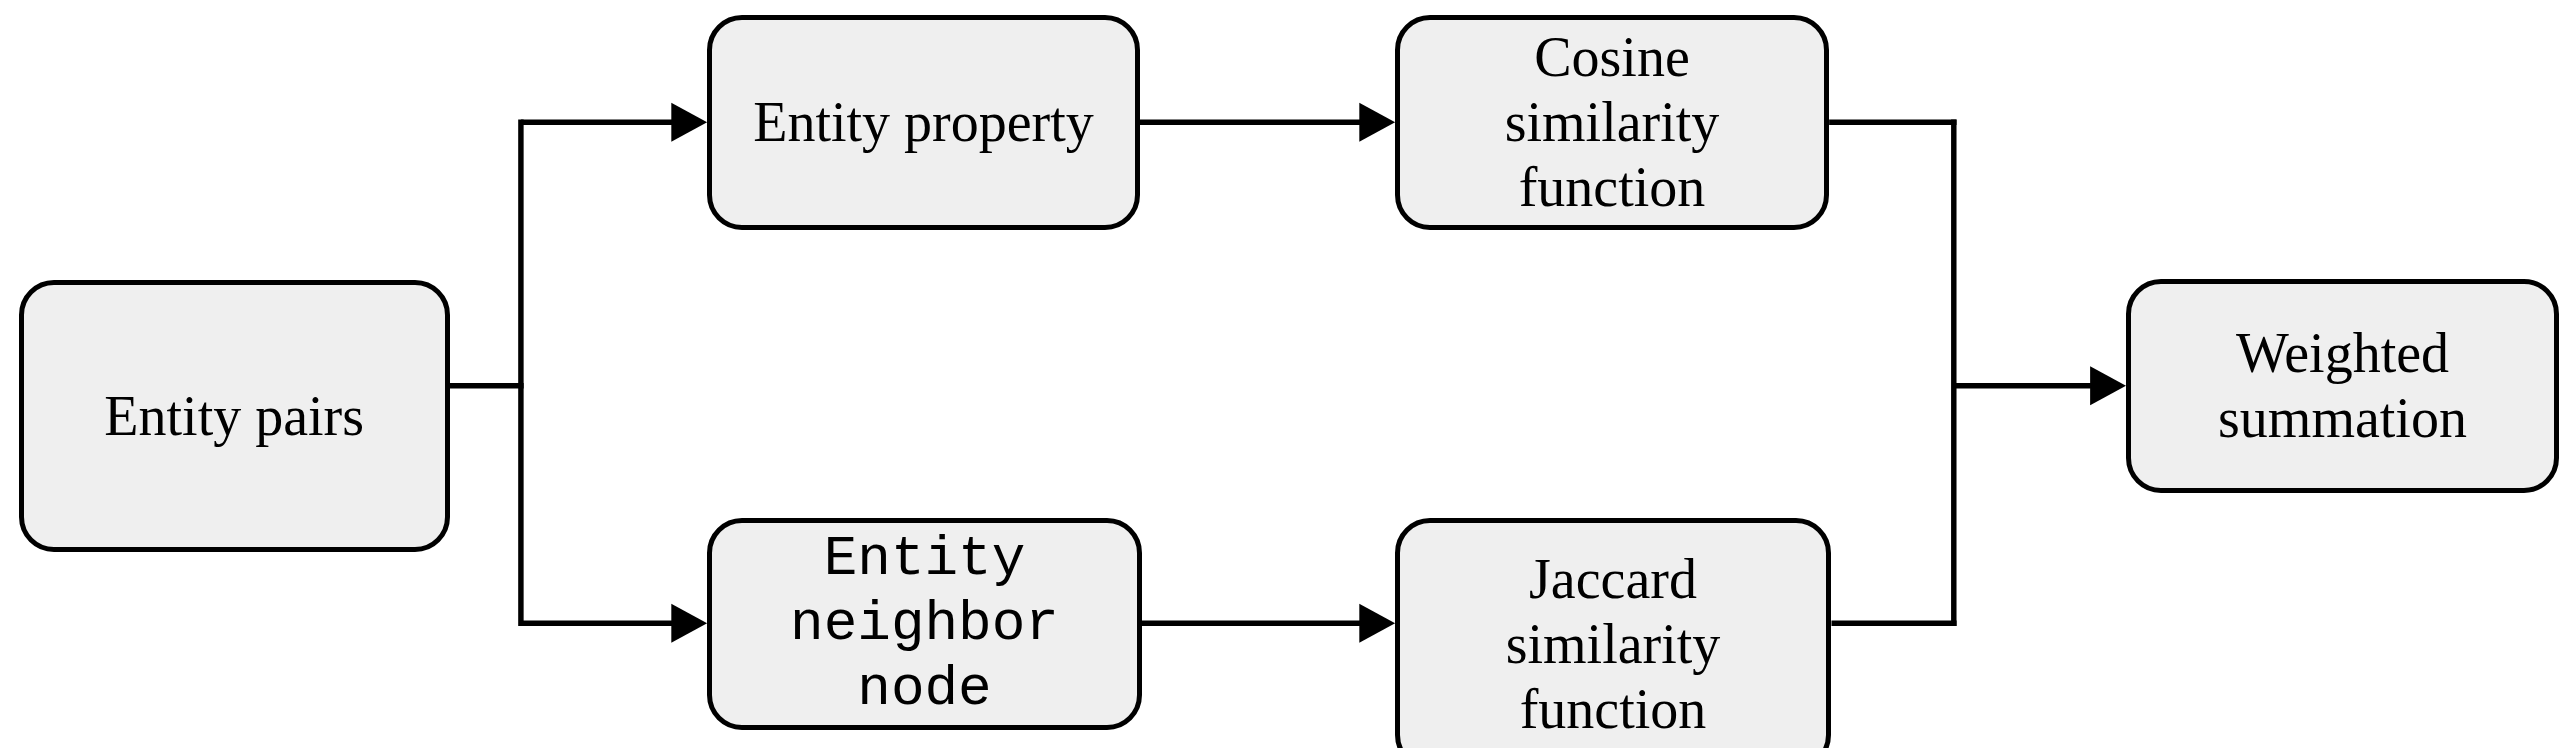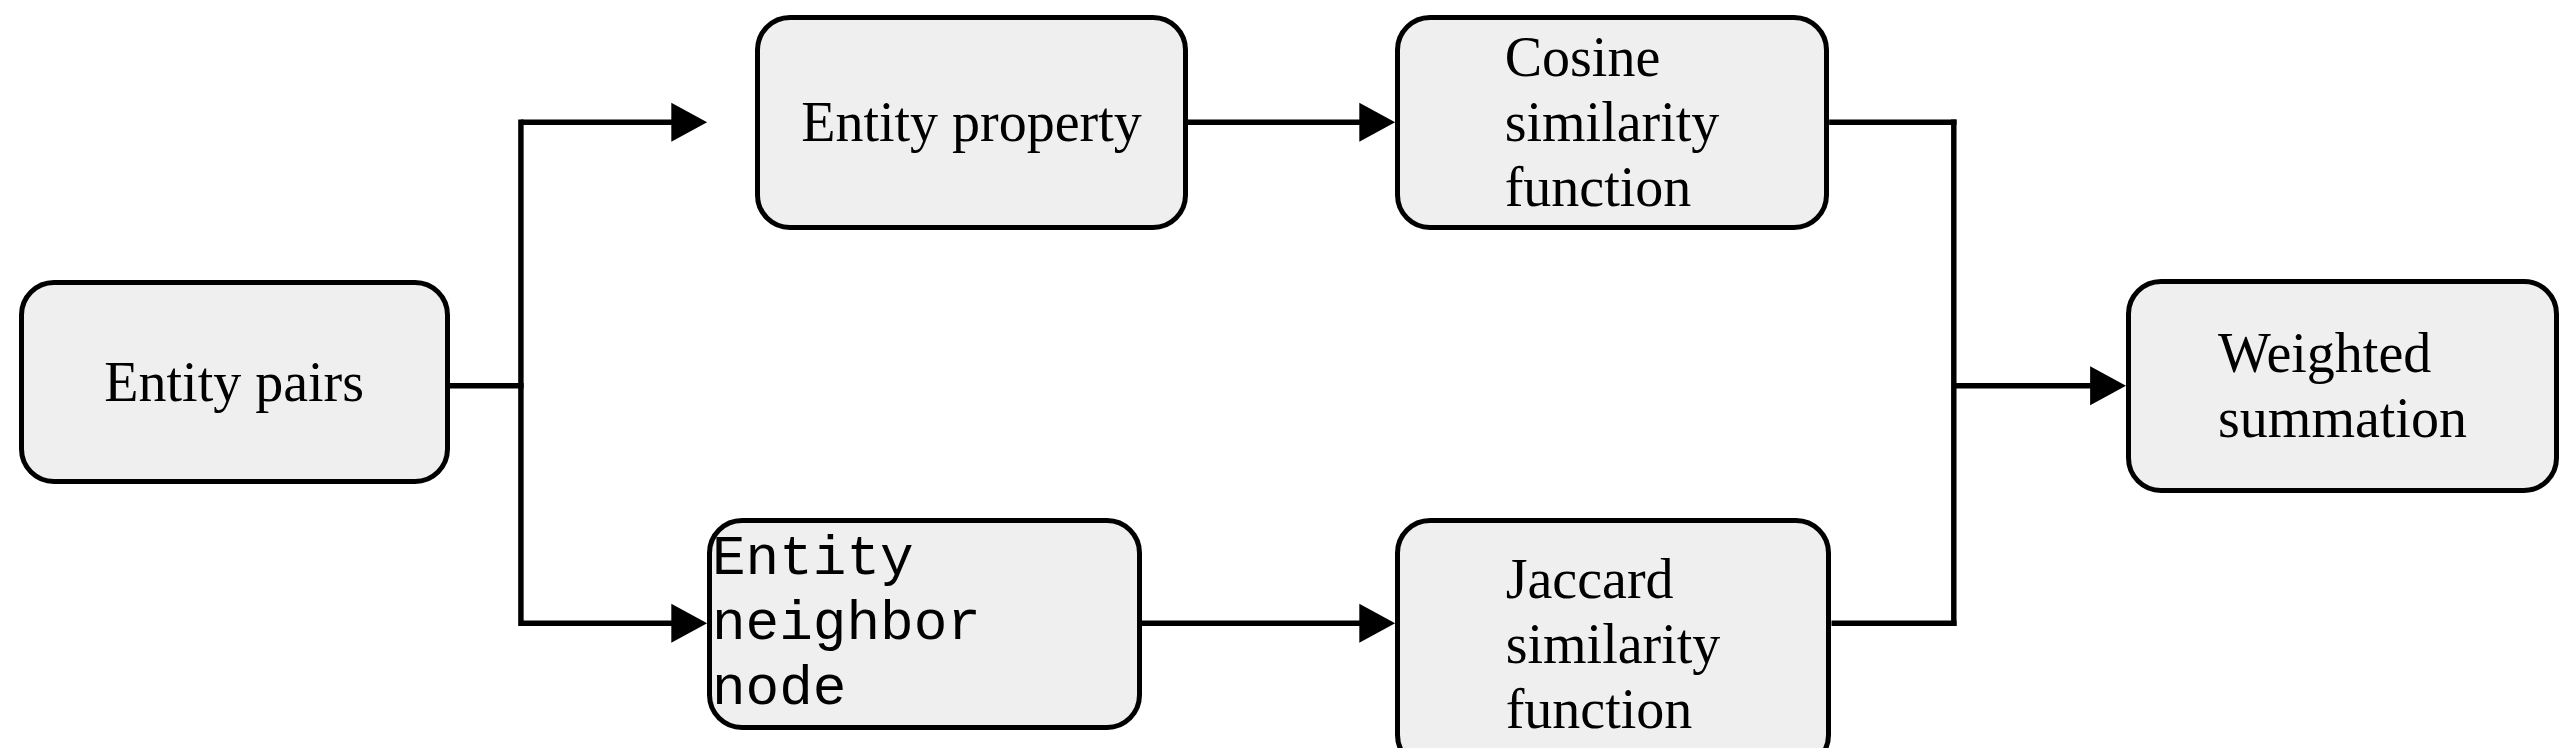--- a/index.html
+++ b/index.html
@@ -23,30 +23,31 @@
   }
   .node {
     position: absolute;
     box-sizing: border-box;
     background: #efefef;
     border: 5.5px solid #000000;
     border-radius: 35px;
     display: flex;
     align-items: center;
     justify-content: center;
+    text-align: center;
   }
   .node .label {
     font-size: 56px;
     line-height: 65px;
     color: #000000;
     white-space: pre-line;
   }
   
-  #n-entity-pairs      { left:   18.7px; top: 280px; width: 431px; height: 204px; }
-  #n-entity-property   { left:  707px; top:  15px; width: 433px; height: 215px; margin-left: 48px; }
+  #n-entity-pairs      { left:   18.7px; top: 280px; width: 431px; height: 272px; }
+  #n-entity-property   { left:  707px; top:  15px; width: 433px; height: 215px; }
   #n-cosine            { left: 1395px; top:  15px; width: 434px; height: 215px; }
   #n-entity-neighbor   { left:  707px; top: 518px; width: 435px; height: 212px; font-family: Liberation Mono, monospace; }
   #n-jaccard           { left: 1395px; top: 518px; width: 436px; height: 252px; }
   #n-weighted          { left: 2126px; top: 279px; width: 433px; height: 214px; }
 </style>
 </head>
 <body>
 
 <div class="canvas">
 

